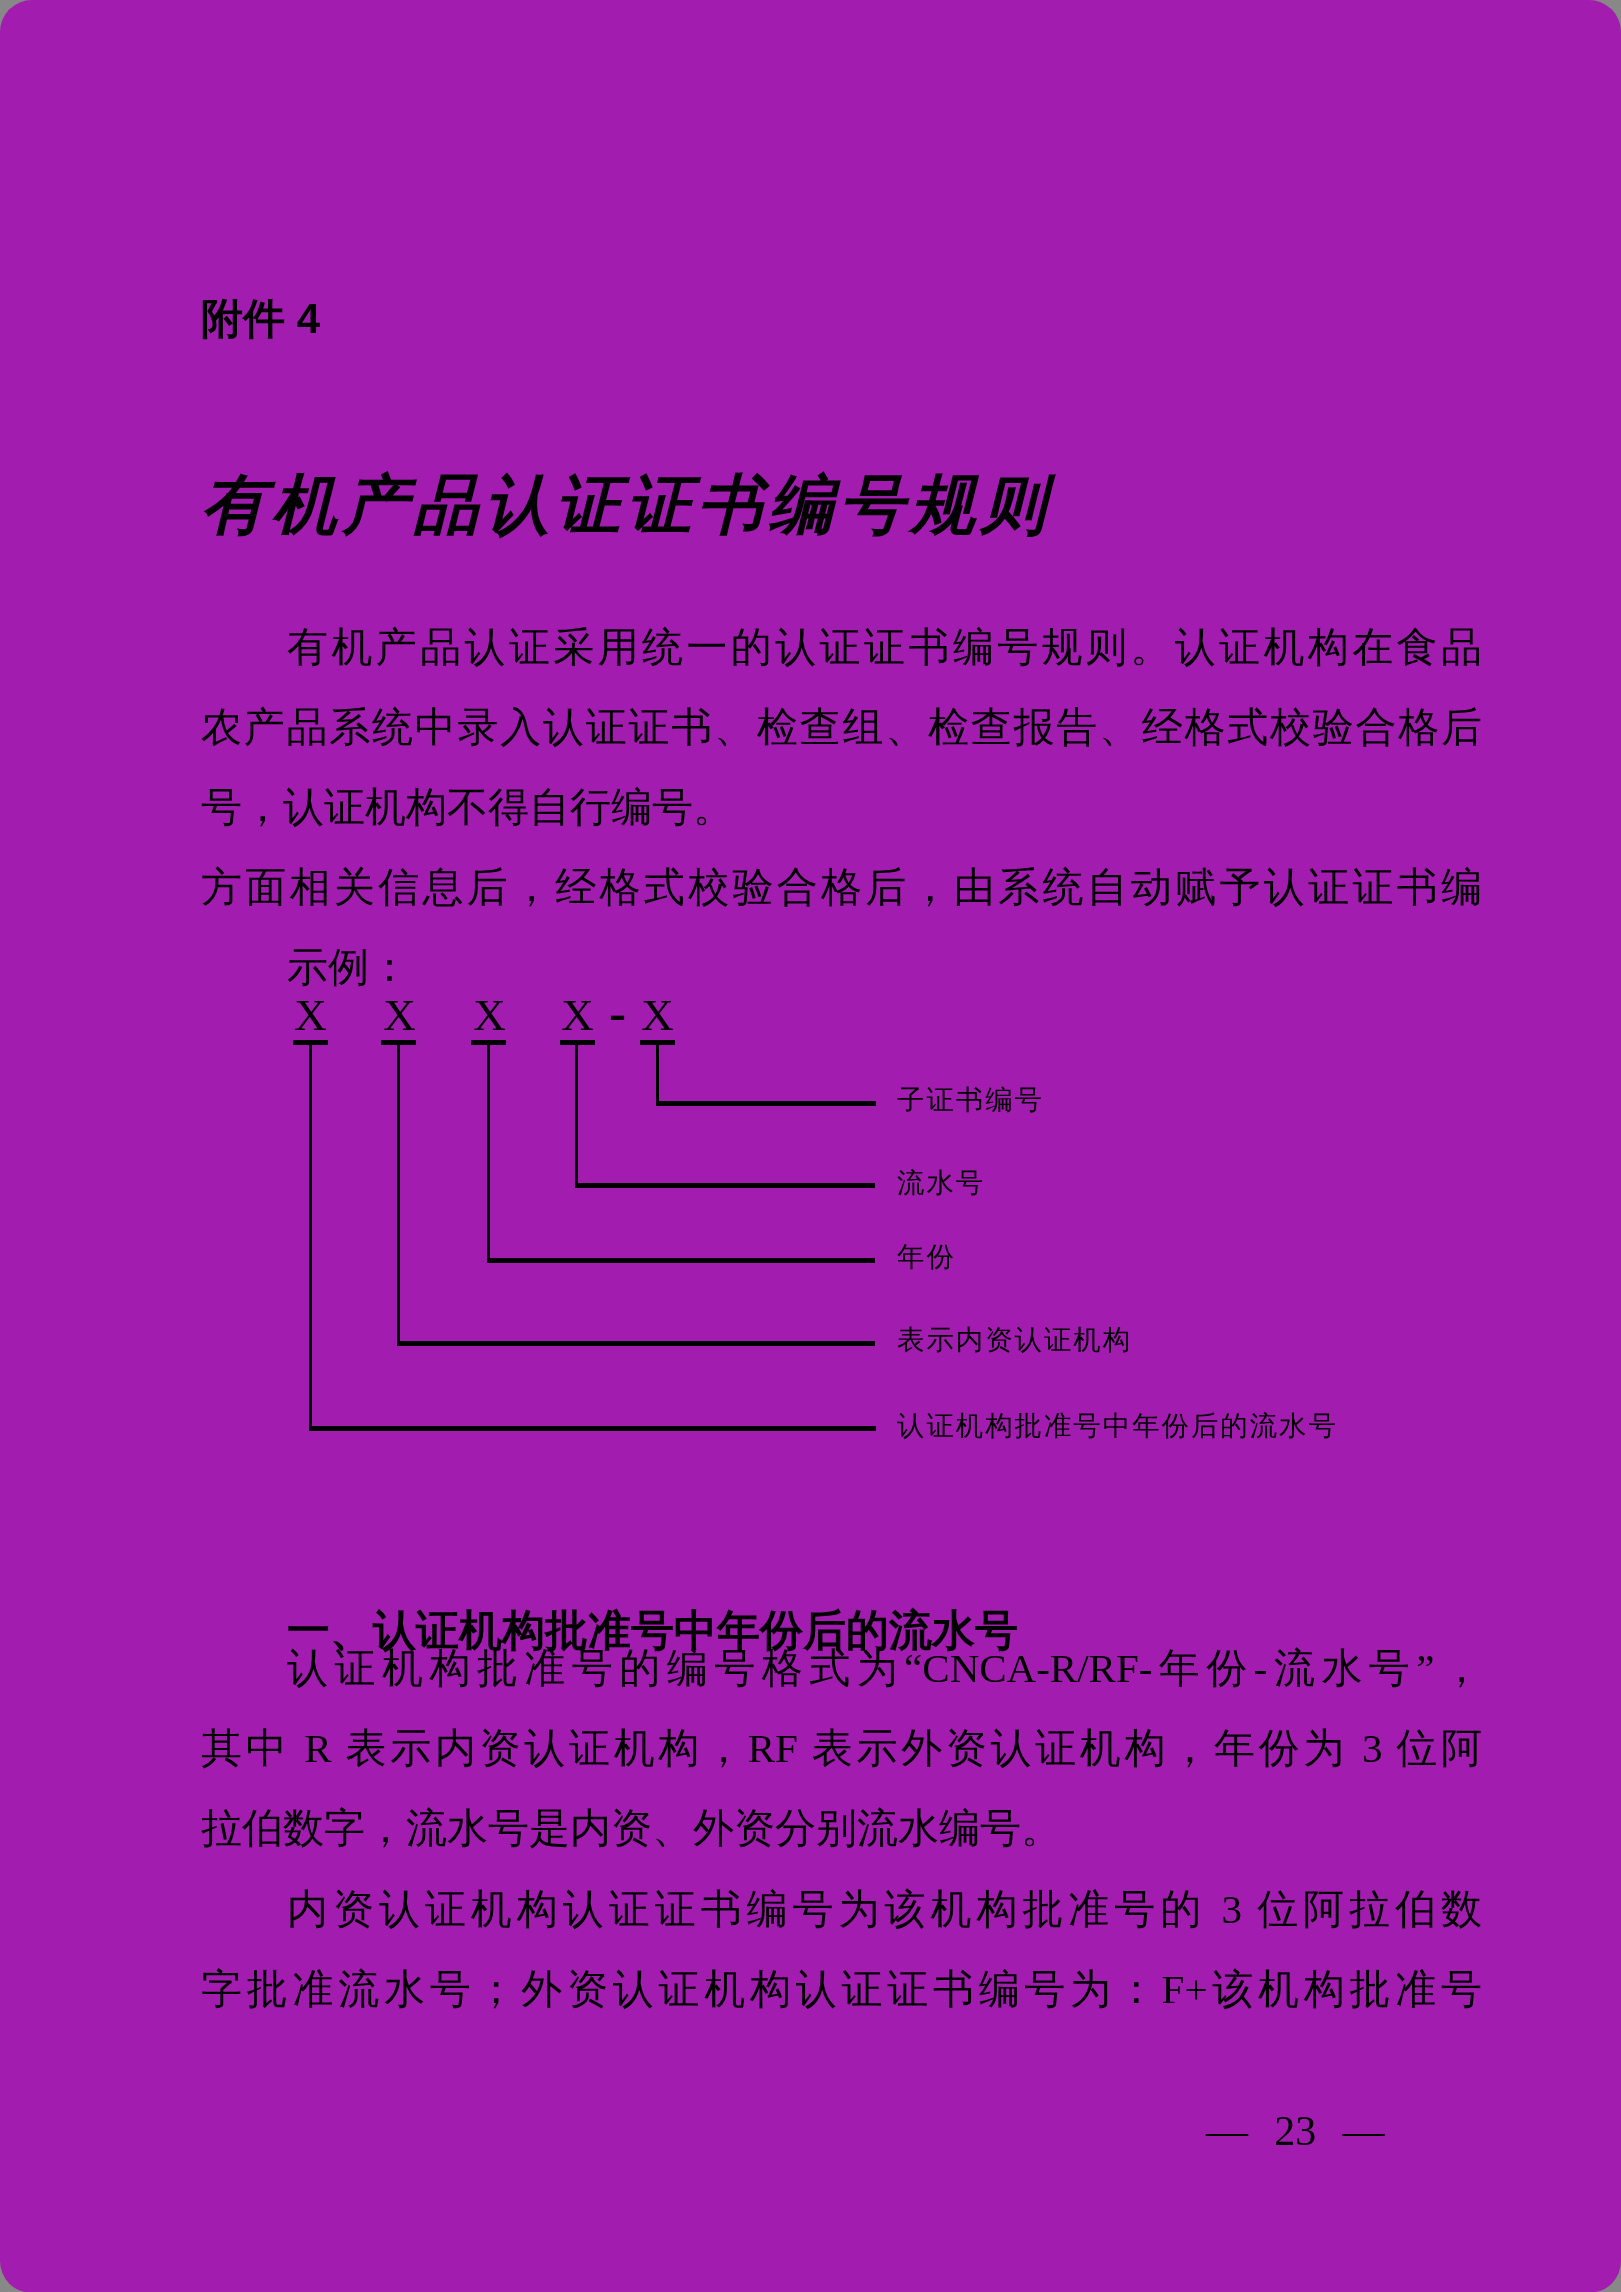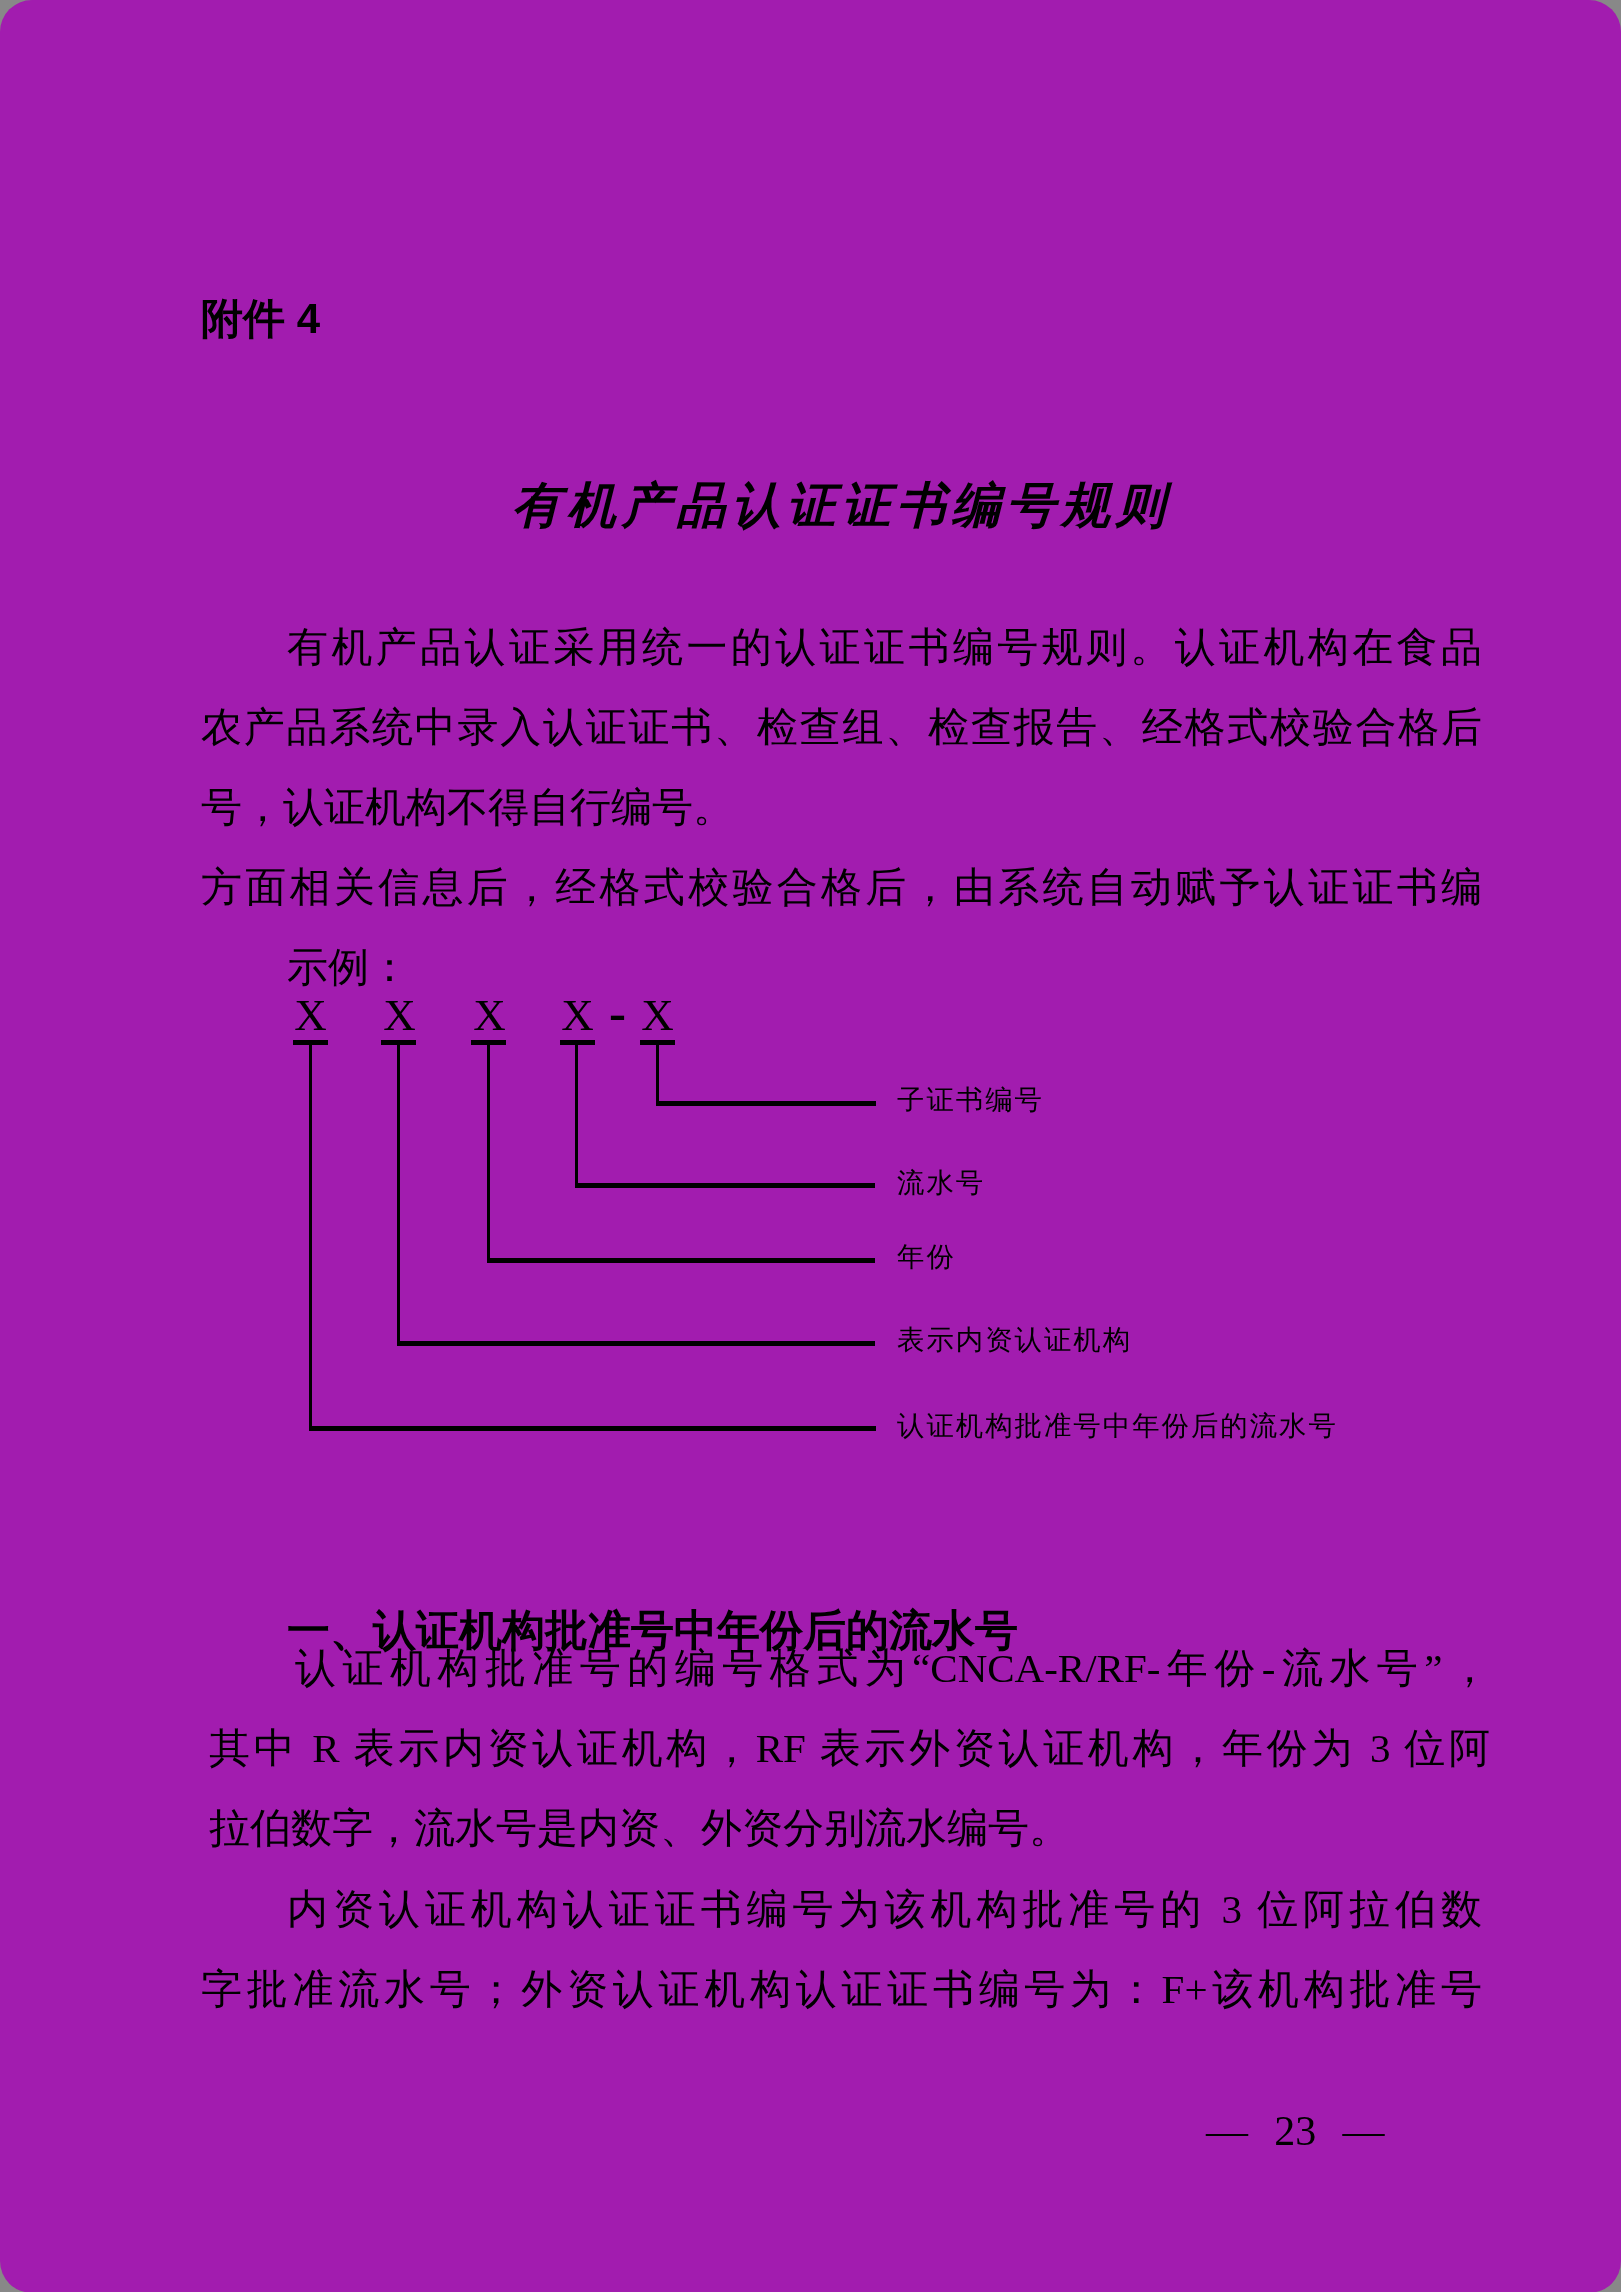--- a/index.html
+++ b/index.html
@@ -16,38 +16,37 @@
   .abs { position: absolute; }
 
   
   .attach {
     left: 201px; top: 279px; height: 80px; line-height: 80px;
     font-family: "Liberation Sans", "DejaVu Sans", sans-serif;
     font-weight: 600; font-size: 42px;
   }
   .doc-title {
     left: 201px; top: 446px; width: 1281px; height: 118px; line-height: 118px;
-    text-align: center;
-    font-family: Liberation Sans, sans-serif;
+    font-family: Liberation Serif, serif;
     font-style: italic; font-weight: bold;
-    font-size: 49px; letter-spacing: 5.9px;
+    font-size: 65px; letter-spacing: 5.9px;
   }
   .textcol { left: 201px; width: 1281px; }
   .line { height: 80px; line-height: 80px; font-size: 41px; white-space: nowrap; }
   .fill { text-align: justify; text-align-last: justify; white-space: normal; }
   .indent { text-indent: 86px; }
   .para1 { top: 607px; }
   .example-line { top: 927px; }
   .sec-head {
     top: 1590px;
     font-family: "Liberation Sans", "DejaVu Sans", sans-serif;
     font-weight: bold;
   }
   .sec-head .line { font-size: 43px; }
-  .para2 { top: 1628px; margin-left: 8px; }
+  .para2 { top: 1628px; }
   .para3 { top: 1869px; }
   .pagenum {
     left: 1206px; top: 2103px; height: 57px; line-height: 57px;
     font-size: 42px; word-spacing: 15.7px;
   }
 
   
   .diagram { left: 0; top: 990px; width: 1621px; height: 510px; }
   .dg { position: absolute; background: #000; }
   .x-sym {

